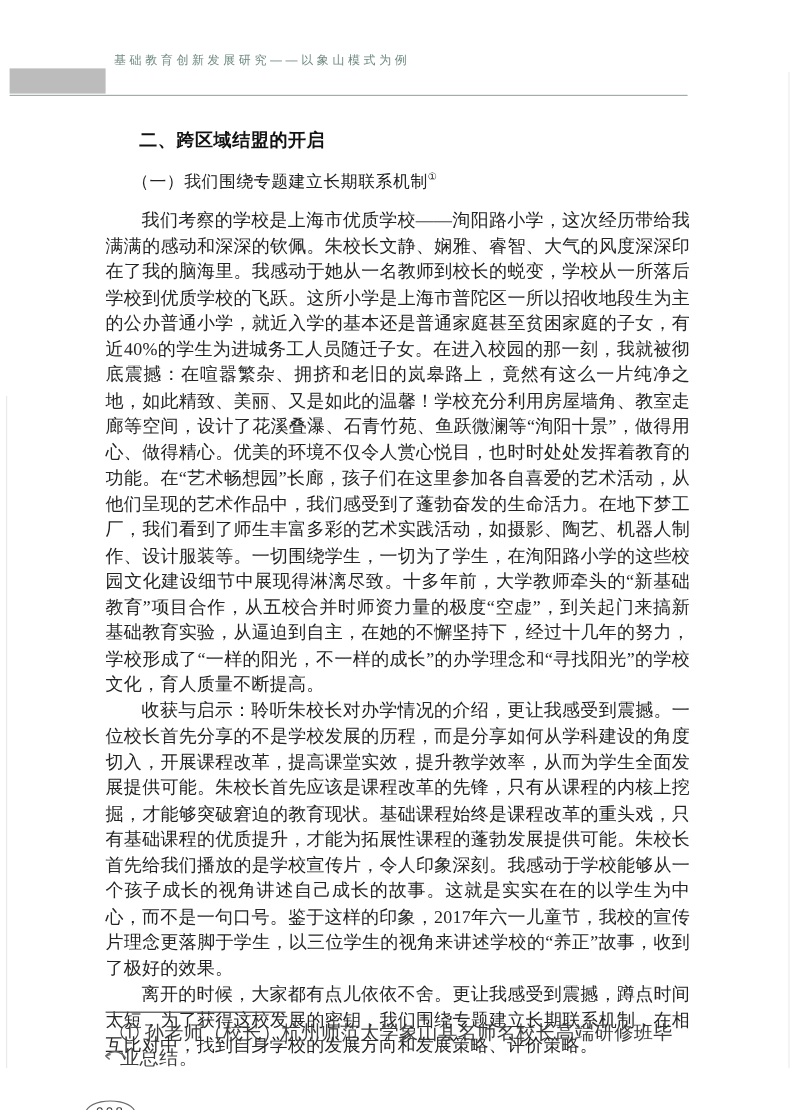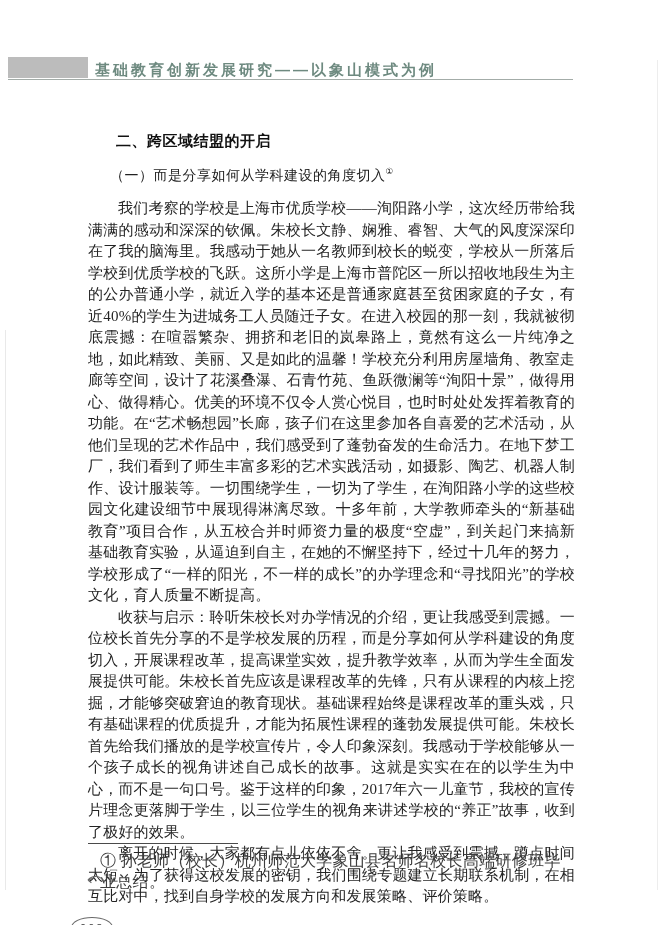--- a/index.html
+++ b/index.html
@@ -15,33 +15,33 @@
   
   .edge-left{position:absolute;left:5px;top:330px;width:1px;height:560px;background:#e9e9e9;}
   .edge-right{position:absolute;right:3px;top:60px;width:1px;height:830px;background:#ededed;}
 
   
   .header-bar{
     position:absolute;left:8px;top:57px;width:80px;height:21px;
     background:#bcbcbc;
   }
   .running-head{
-    position:absolute;left:95px;top:61px;
+    position:absolute;left:95px;top:43px;
     font-family:"Liberation Sans","DejaVu Sans",sans-serif;
-    font-size:15px;font-weight:bold;letter-spacing:3px;
+    font-size:10px;font-weight:normal;letter-spacing:3px;
     color:#6e8a80;white-space:nowrap;
   }
   .header-rule{
     position:absolute;left:8px;top:79px;width:565px;height:1px;
     background:#a3aca8;
   }
 
   
   .content{
-    position:absolute;left:88px;top:108px;width:487px;margin-top:24px;
+    position:absolute;left:88px;top:108px;width:487px;
   }
   .heading{
     margin:0 0 16px 28px;
     font-family:"Liberation Sans","DejaVu Sans",sans-serif;
     font-size:15px;font-weight:bold;color:#111;
     letter-spacing:0.5px;
   }
   .subheading{
     margin:0 0 13px 22px;
     font-size:14px;font-weight:normal;color:#222;
@@ -91,21 +91,21 @@
 
   <div class="edge-left"></div>
   <div class="edge-right"></div>
 
   <div class="header-bar"></div>
   <div class="running-head">基础教育创新发展研究——以象山模式为例</div>
   <div class="header-rule"></div>
 
   <div class="content">
     <h1 class="heading">二、跨区域结盟的开启</h1>
-    <h2 class="subheading"><span>（一）而是分享如何从学科建设的角度切入</span><sup>①</sup></h2>
+    <h2 class="subheading"><span>（一）我们围绕专题建立长期联系机制</span><sup>①</sup></h2>
     <div class="body-text">
       <p>我们考察的学校是上海市优质学校——洵阳路小学，这次经历带给我满满的感动和深深的钦佩。朱校长文静、娴雅、睿智、大气的风度深深印在了我的脑海里。我感动于她从一名教师到校长的蜕变，学校从一所落后学校到优质学校的飞跃。这所小学是上海市普陀区一所以招收地段生为主的公办普通小学，就近入学的基本还是普通家庭甚至贫困家庭的子女，有近40%的学生为进城务工人员随迁子女。在进入校园的那一刻，我就被彻底震撼：在喧嚣繁杂、拥挤和老旧的岚皋路上，竟然有这么一片纯净之地，如此精致、美丽、又是如此的温馨！学校充分利用房屋墙角、教室走廊等空间，设计了花溪叠瀑、石青竹苑、鱼跃微澜等“洵阳十景”，做得用心、做得精心。优美的环境不仅令人赏心悦目，也时时处处发挥着教育的功能。在“艺术畅想园”长廊，孩子们在这里参加各自喜爱的艺术活动，从他们呈现的艺术作品中，我们感受到了蓬勃奋发的生命活力。在地下梦工厂，我们看到了师生丰富多彩的艺术实践活动，如摄影、陶艺、机器人制作、设计服装等。一切围绕学生，一切为了学生，在洵阳路小学的这些校园文化建设细节中展现得淋漓尽致。十多年前，大学教师牵头的“新基础教育”项目合作，从五校合并时师资力量的极度“空虚”，到关起门来搞新基础教育实验，从逼迫到自主，在她的不懈坚持下，经过十几年的努力，学校形成了“一样的阳光，不一样的成长”的办学理念和“寻找阳光”的学校文化，育人质量不断提高。</p>
       <p>收获与启示：聆听朱校长对办学情况的介绍，更让我感受到震撼。一位校长首先分享的不是学校发展的历程，而是分享如何从学科建设的角度切入，开展课程改革，提高课堂实效，提升教学效率，从而为学生全面发展提供可能。朱校长首先应该是课程改革的先锋，只有从课程的内核上挖掘，才能够突破窘迫的教育现状。基础课程始终是课程改革的重头戏，只有基础课程的优质提升，才能为拓展性课程的蓬勃发展提供可能。朱校长首先给我们播放的是学校宣传片，令人印象深刻。我感动于学校能够从一个孩子成长的视角讲述自己成长的故事。这就是实实在在的以学生为中心，而不是一句口号。鉴于这样的印象，2017年六一儿童节，我校的宣传片理念更落脚于学生，以三位学生的视角来讲述学校的“养正”故事，收到了极好的效果。</p>
       <p>离开的时候，大家都有点儿依依不舍。更让我感受到震撼，蹲点时间太短，为了获得这校发展的密钥，我们围绕专题建立长期联系机制，在相互比对中，找到自身学校的发展方向和发展策略、评价策略。</p>
     </div>
   </div>
 
   <div class="footnote-rule"></div>
   <div class="footnote-text">① 孙老师（校长）杭州师范大学象山县名师名校长高端研修班毕业总结。</div>
 

